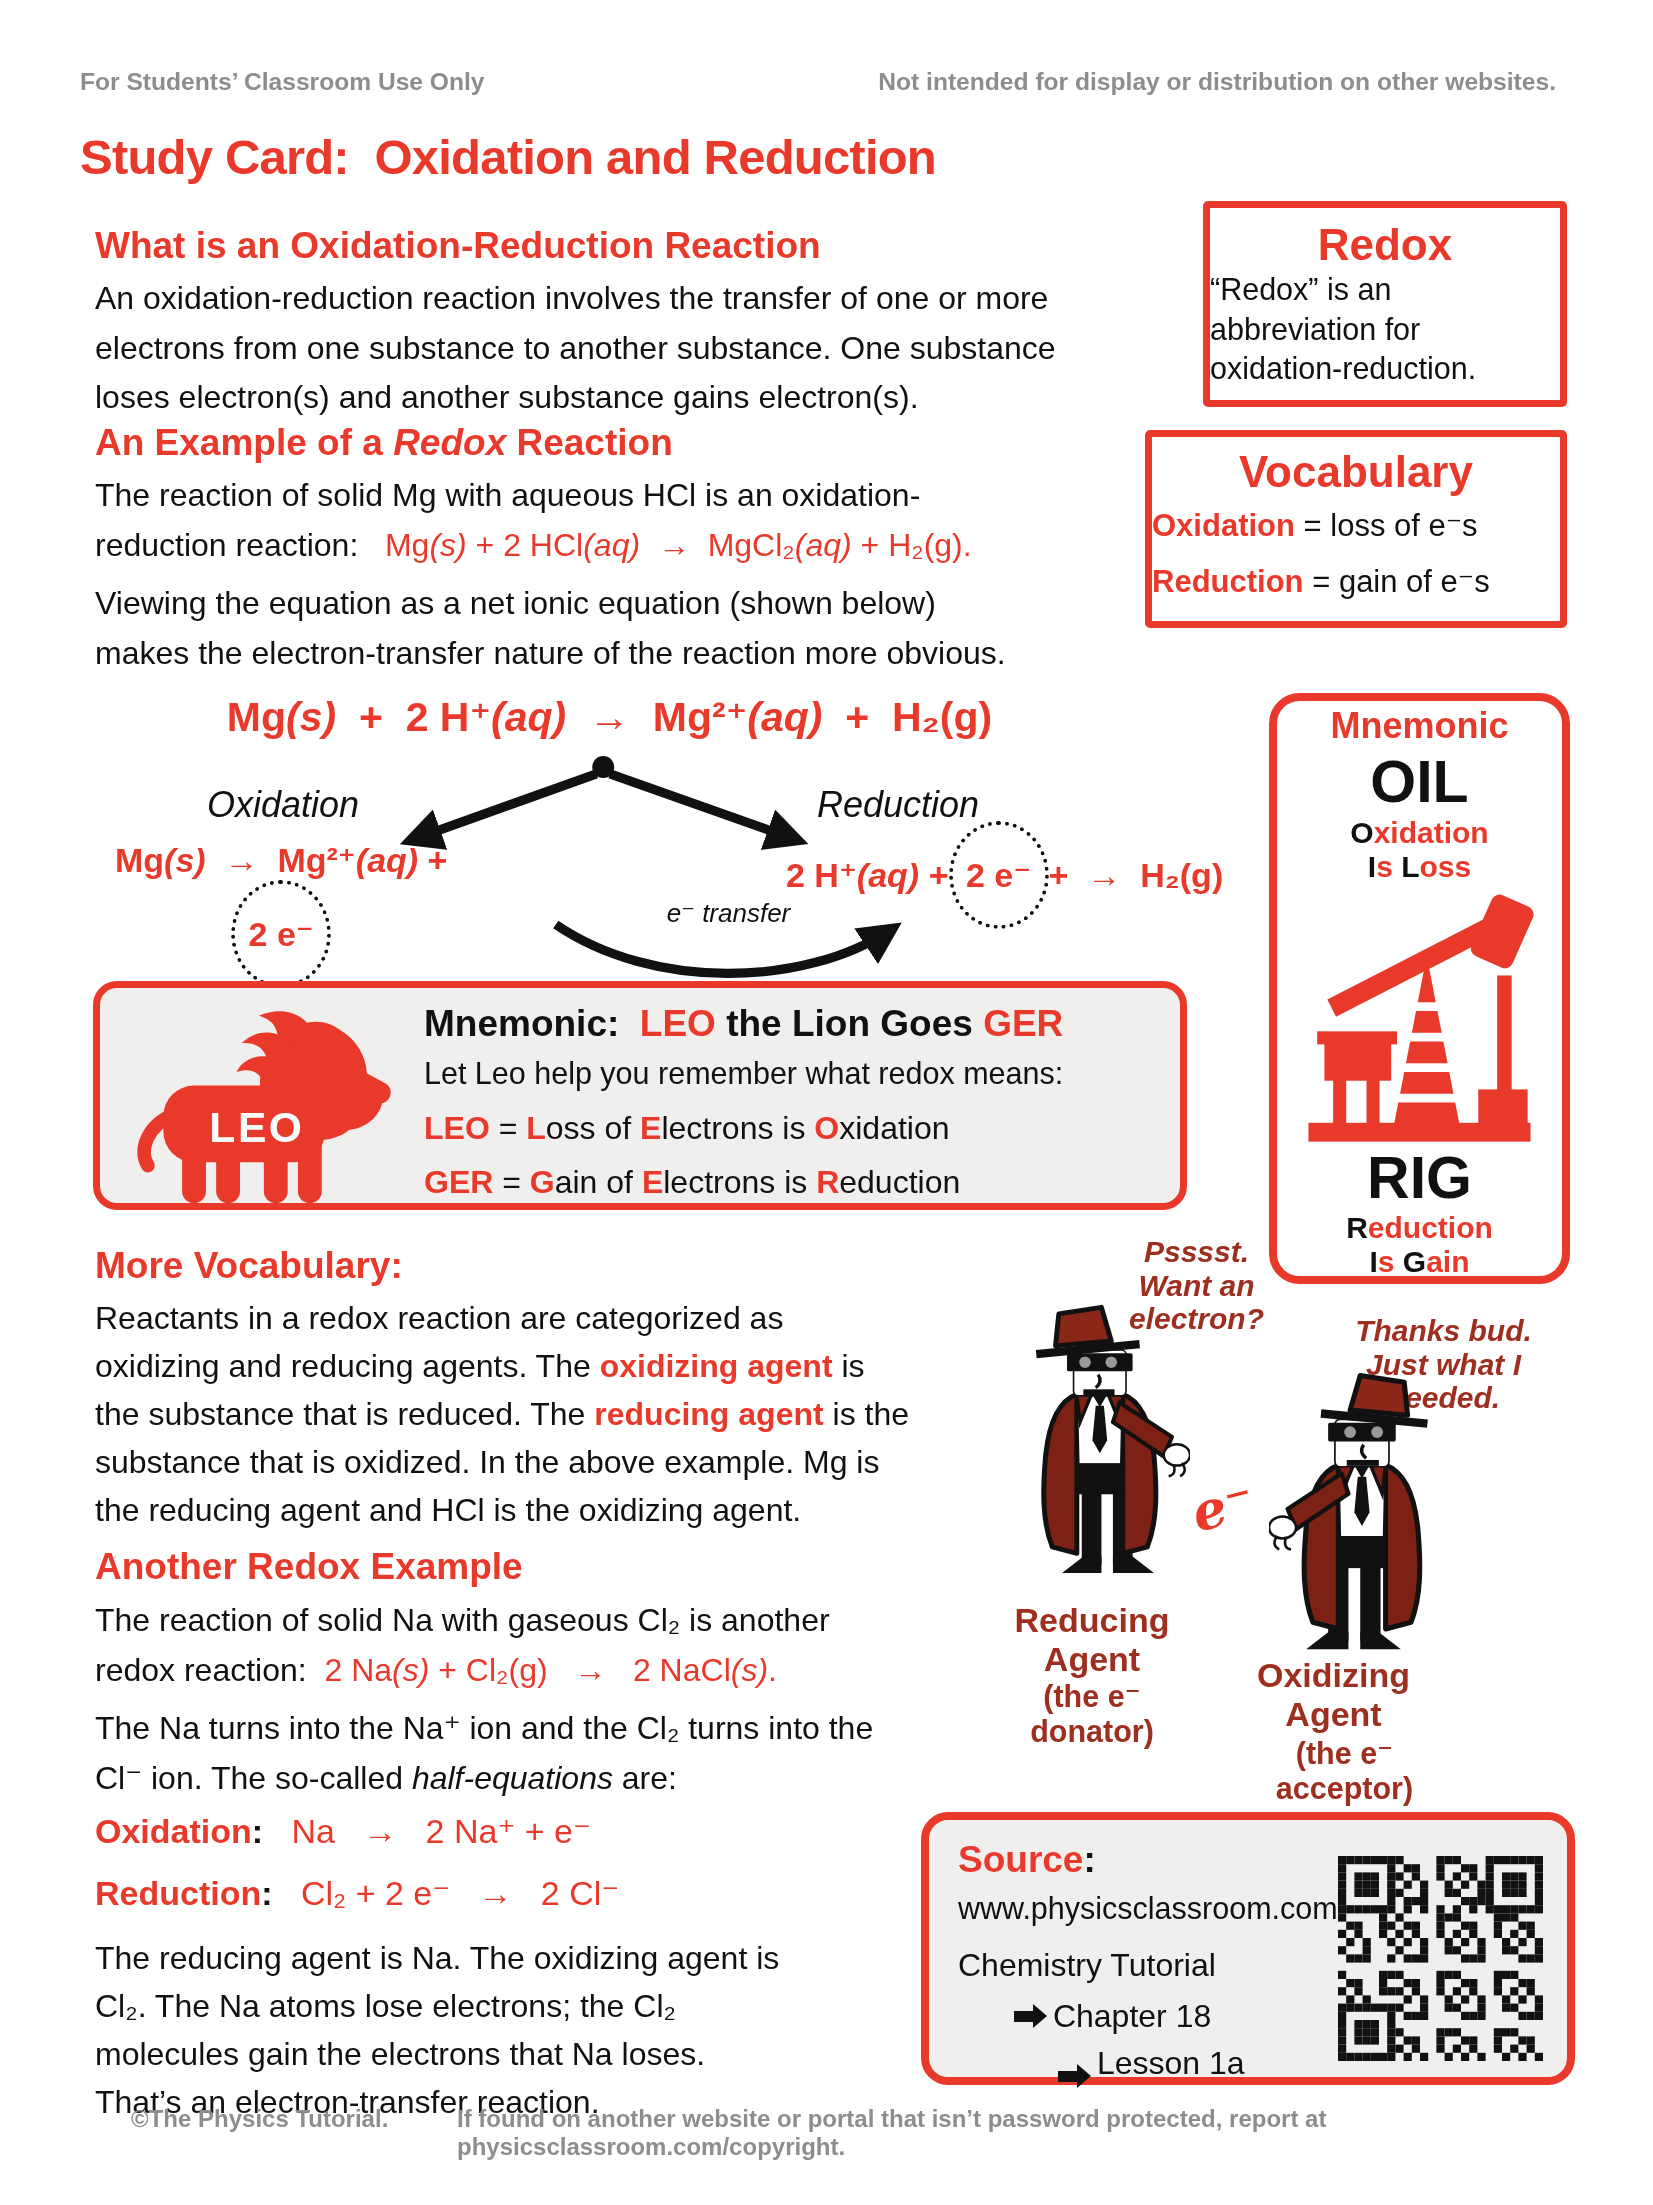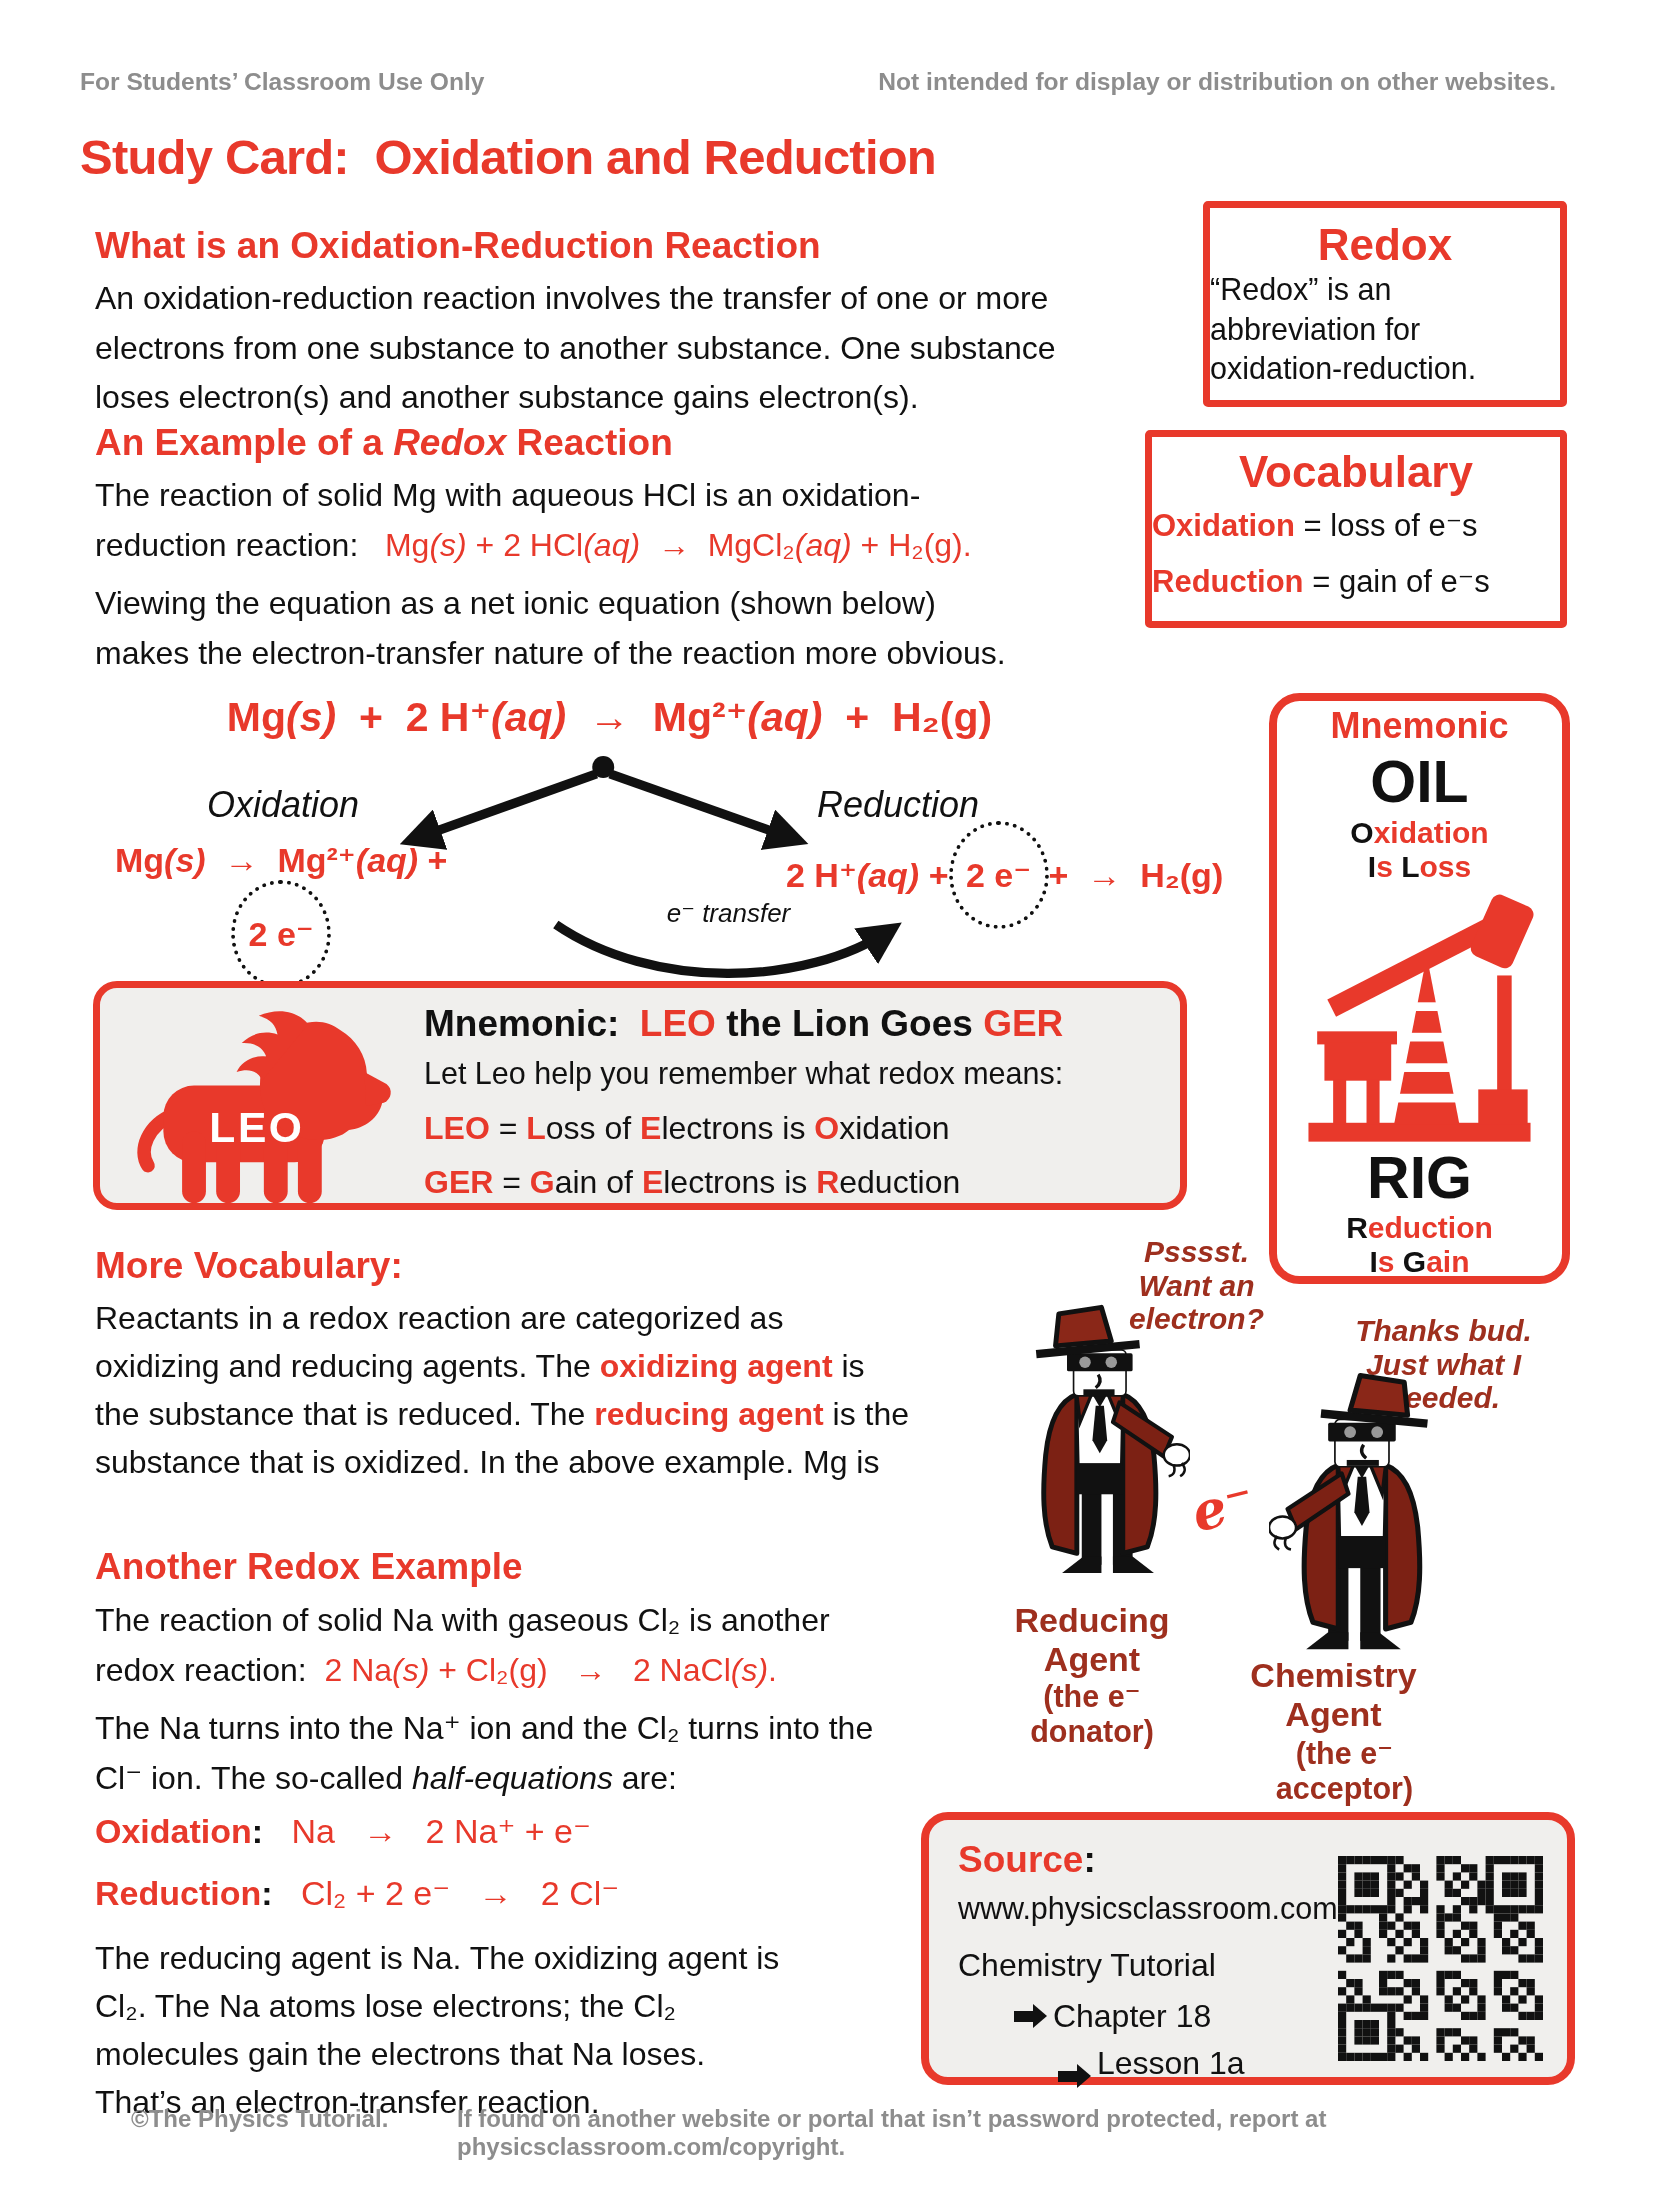--- a/index.html
+++ b/index.html
@@ -169,20 +169,21 @@
     <div class="mn-l" style="margin-top:3.4px;"><span class="seg-k">R</span><span class="seg-r">eduction</span></div>
     <div class="mn-l"><span class="seg-k">I</span><span class="seg-r">s </span><span class="seg-k">G</span><span class="seg-r">ain</span></div>
   </div>
 
   <div class="abs h2" style="left:95px;top:1245px;">More Vocabulary:</div>
   <div class="abs body-t" style="left:95px;top:1294px;width:982px;line-height:1.5;">
     <div><span class="seg-k">Reactants in a redox reaction are categorized as</span></div>
     <div><span class="seg-k">oxidizing and reducing agents. The </span><span class="seg-r seg-b">oxidizing agent</span><span class="seg-k"> is</span></div>
     <div><span class="seg-k">the substance that is reduced. The </span><span class="seg-r seg-b">reducing agent</span><span class="seg-k"> is the</span></div>
     <div><span class="seg-k">substance that is oxidized. In the above example. Mg is</span></div>
+    <div><span class="seg-k">the reducing agent and HCl is the oxidizing agent.</span></div>
   </div>
 
   <div class="abs h2" style="left:95px;top:1546px;">Another Redox Example</div>
   <div class="abs body-t" style="left:95px;top:1596px;width:982px;">
     <div>The reaction of solid Na with gaseous Cl₂ is another</div>
     <div><span class="seg-k">redox reaction: &nbsp;</span><span class="seg-r">2 Na</span><span class="seg-r seg-i">(s)</span><span class="seg-r"> + Cl₂(g) &nbsp; → &nbsp; 2 NaCl</span><span class="seg-r seg-i">(s)</span><span class="seg-r">.</span></div>
   </div>
   <div class="abs body-t" style="left:95px;top:1704px;width:1067px;">
     <div>The Na turns into the Na⁺ ion and the Cl₂ turns into the</div>
     <div><span class="seg-k">Cl⁻ ion. The so-called </span><span class="seg-k seg-i">half-equations</span><span class="seg-k"> are:</span></div>
@@ -237,21 +238,21 @@
   <svg class="abs" style="left:1269px;top:1370px;" width="169" height="305" viewBox="0 0 200 360">
     <use href="#agent-shape" transform="translate(200,0) scale(-1,1)"></use>
   </svg>
 
   <div class="abs electron" style="left:1192px;top:1475px;">e⁻</div>
 
   <div class="abs aglabel prel" style="left:999px;top:1601px;width:186px;">Reducing
 Agent</div>
   <div class="abs aglabel-s prel" style="left:999px;top:1679px;width:186px;">(the e⁻
 donator)</div>
-  <div class="abs aglabel prel" style="left:1236px;top:1656px;width:195px;">Chemistry
+  <div class="abs aglabel prel" style="left:1236px;top:1656px;width:195px;">Oxidizing
 Agent</div>
   <div class="abs aglabel-s prel" style="left:1243px;top:1736px;width:203px;">(the e⁻
 acceptor)</div>
 
   <div class="abs box" style="left:921px;top:1812px;width:654px;height:273px;border-width:8.5px;border-radius:27px;background:var(--boxbg);">
     <div class="abs" style="left:29px;top:18.6px;font-size:37px;"><span class="seg-r seg-b">Source</span><span class="seg-k seg-b">:</span></div>
     <div class="abs" style="left:29px;top:71px;font-size:30.5px;">www.physicsclassroom.com</div>
     <div class="abs" style="left:29px;top:127px;font-size:32px;">Chemistry Tutorial</div>
     <div class="abs src-row" style="left:85px;top:178px;">
       <span class="fat-arrow"></span>

